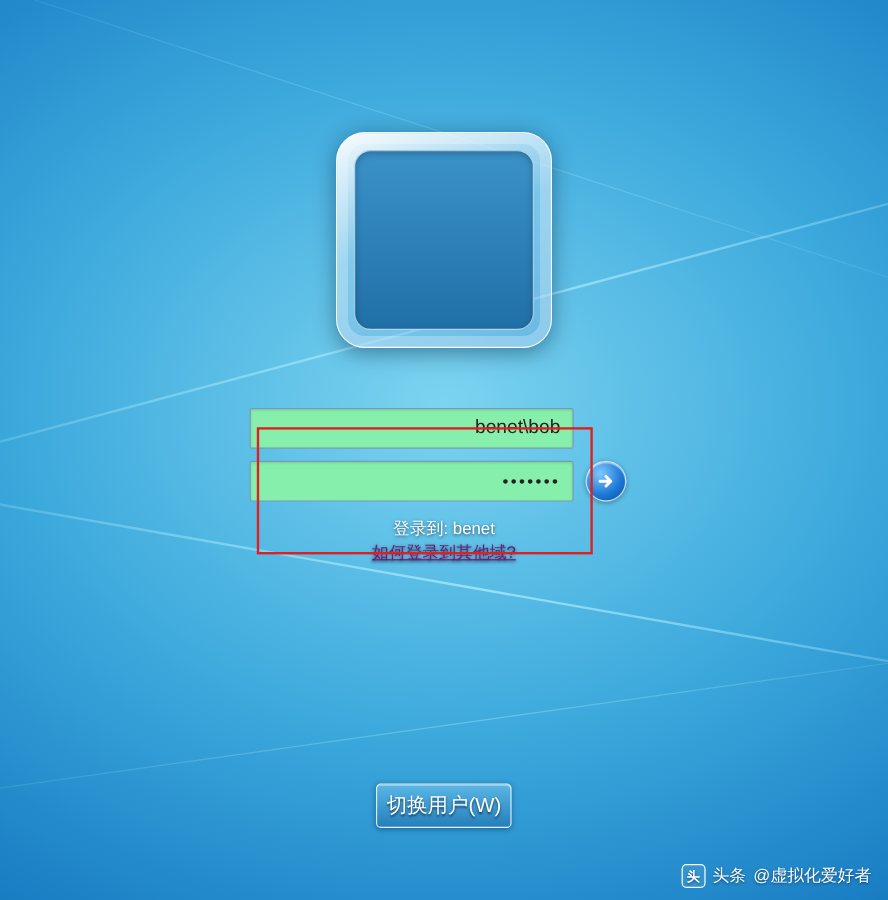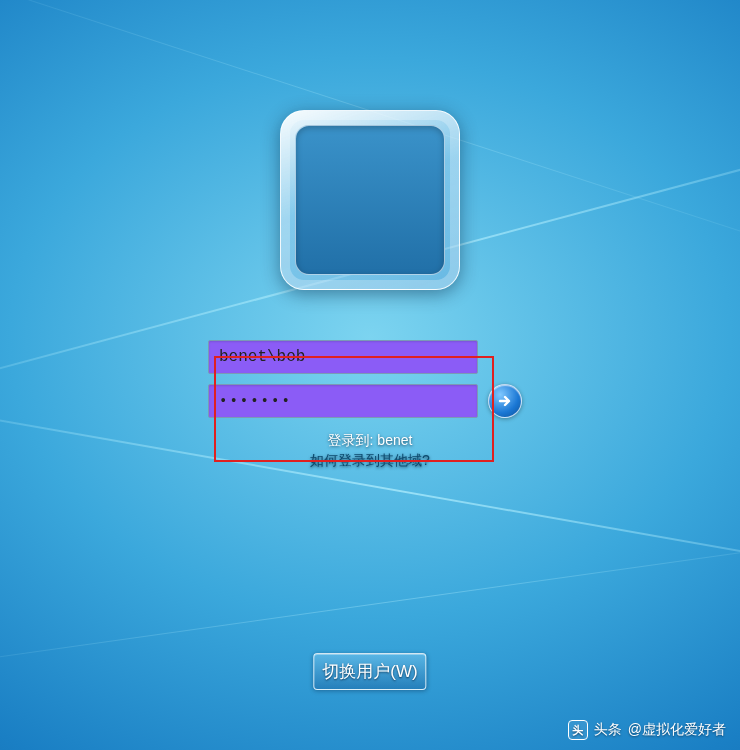--- a/index.html
+++ b/index.html
@@ -65,29 +65,30 @@
     gap: 10px;
   }
   .field-row {
     position: relative;
     display: flex;
     align-items: center;
   }
   .text-input {
     width: 270px;
     height: 34px;
-    background: #8b5cf6;
+    background: #86efac;
     border: 1px solid #7a9ab5;
     border-radius: 2px;
     padding: 0 10px;
     font-size: 16px;
-    font-family: Liberation Mono, monospace;
+    font-family: Liberation Sans, sans-serif;
     color: #222;
     box-shadow: inset 0 1px 2px rgba(0,0,0,0.12);
     outline: none;
+    text-align: right;
   }
   .pw-input { width: 270px; letter-spacing: 2px; font-size: 14px; }
   .submit-arrow {
     width: 34px; height: 34px;
     margin-left: 10px;
     border-radius: 50%;
     background: radial-gradient(circle at 35% 30%, #7fc8ff, #1a77d4 60%, #0b4f96);
     border: 1px solid rgba(255,255,255,0.75);
     box-shadow: 0 1px 4px rgba(0,0,0,0.35), inset 0 1px 1px rgba(255,255,255,0.6);
     display: flex; align-items: center; justify-content: center;
@@ -95,21 +96,22 @@
   }
 
   .sub-text {
     margin-top: 14px;
     text-align: center;
     color: #fff;
     font-size: 14px;
     text-shadow: 0 1px 3px rgba(0,20,40,0.7);
   }
   .sub-link {
-    color: #0c4a6e;
+    color: #701a75;
+    text-decoration: underline;
     cursor: pointer;
     display: inline-block;
     margin-top: 2px;
   }
 
   .switch-btn {
     position: absolute;
     bottom: 60px;
     left: 50%;
     transform: translateX(-50%);

